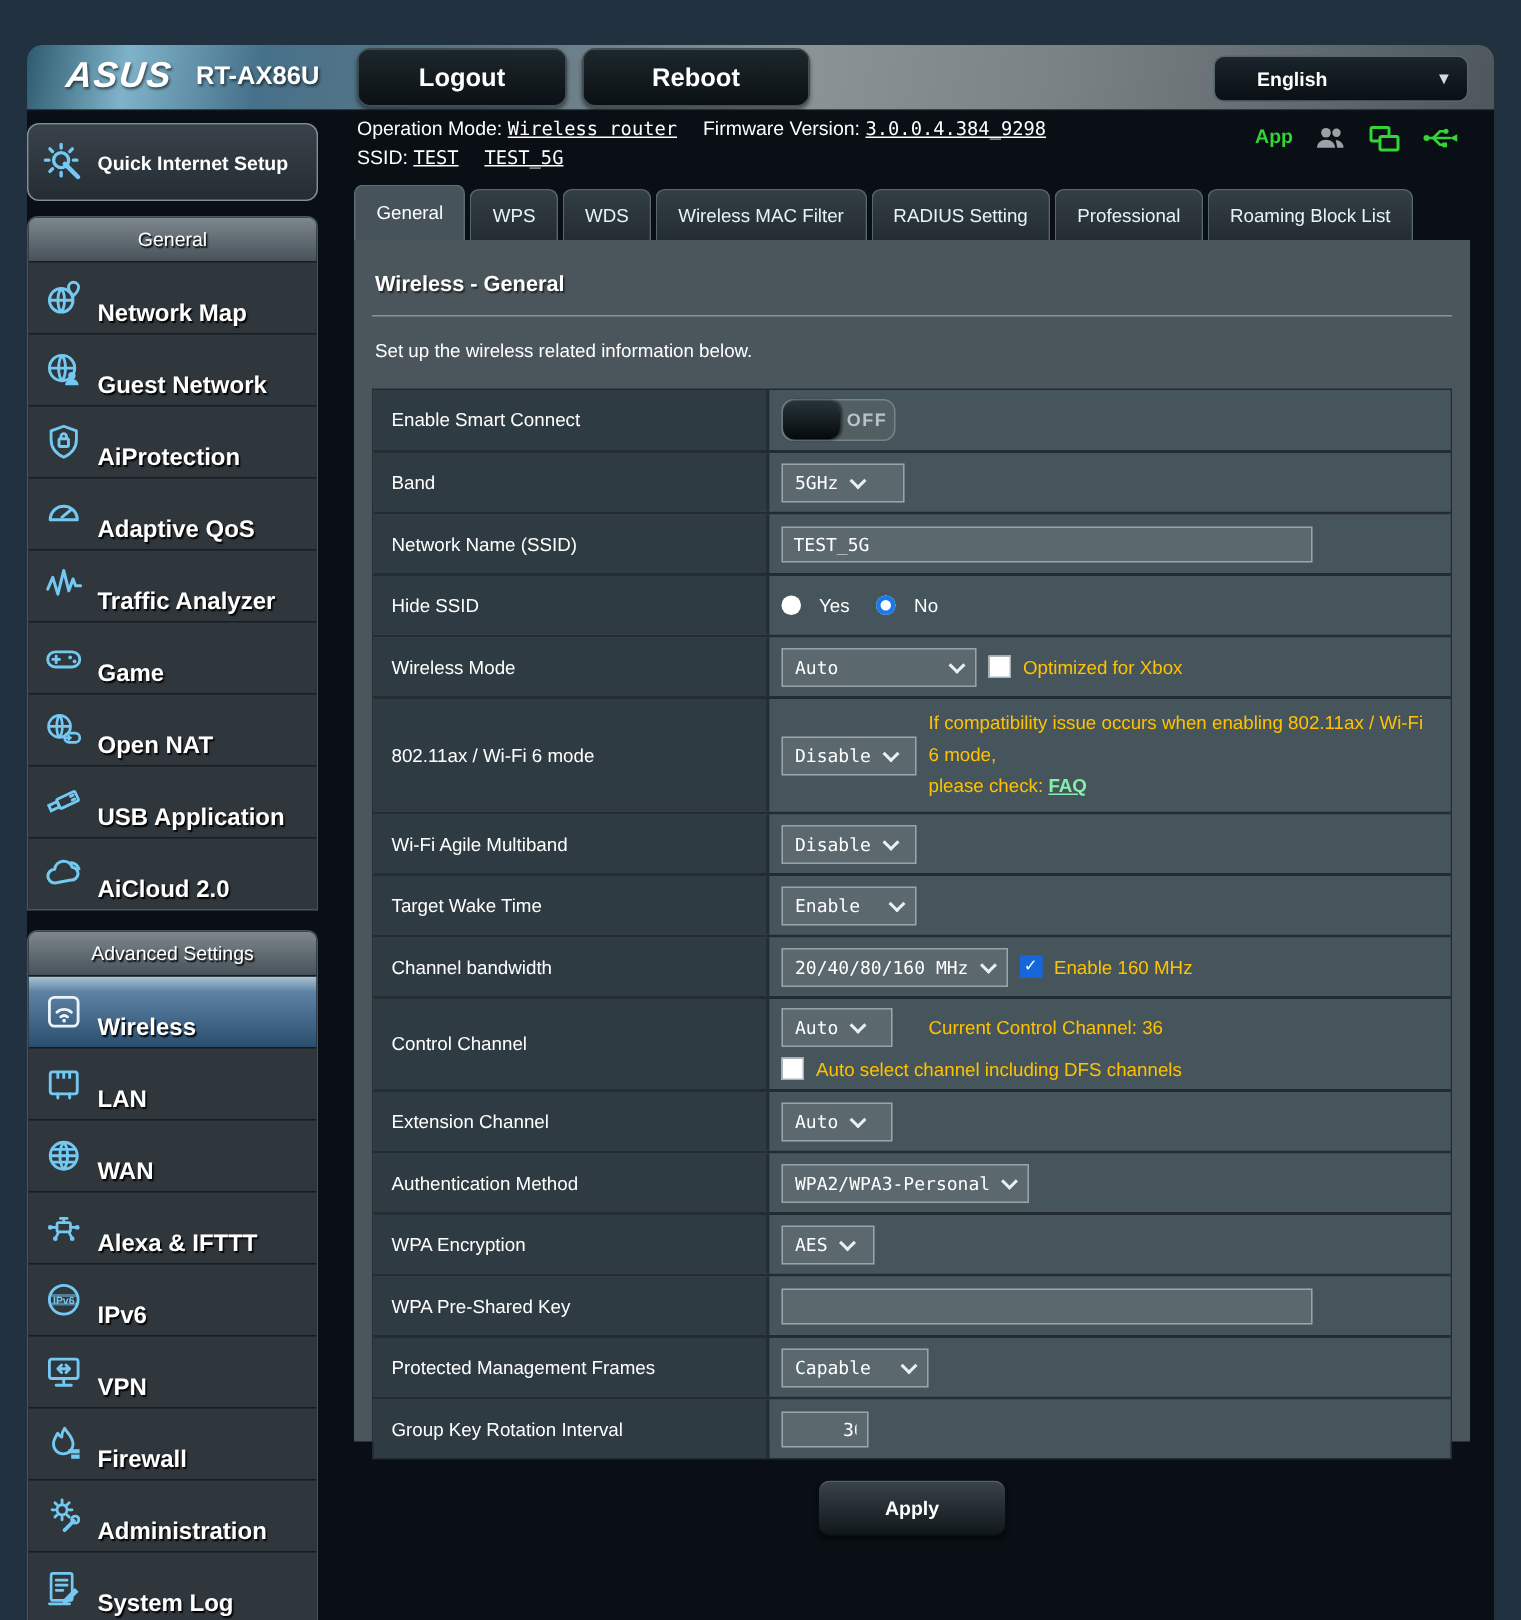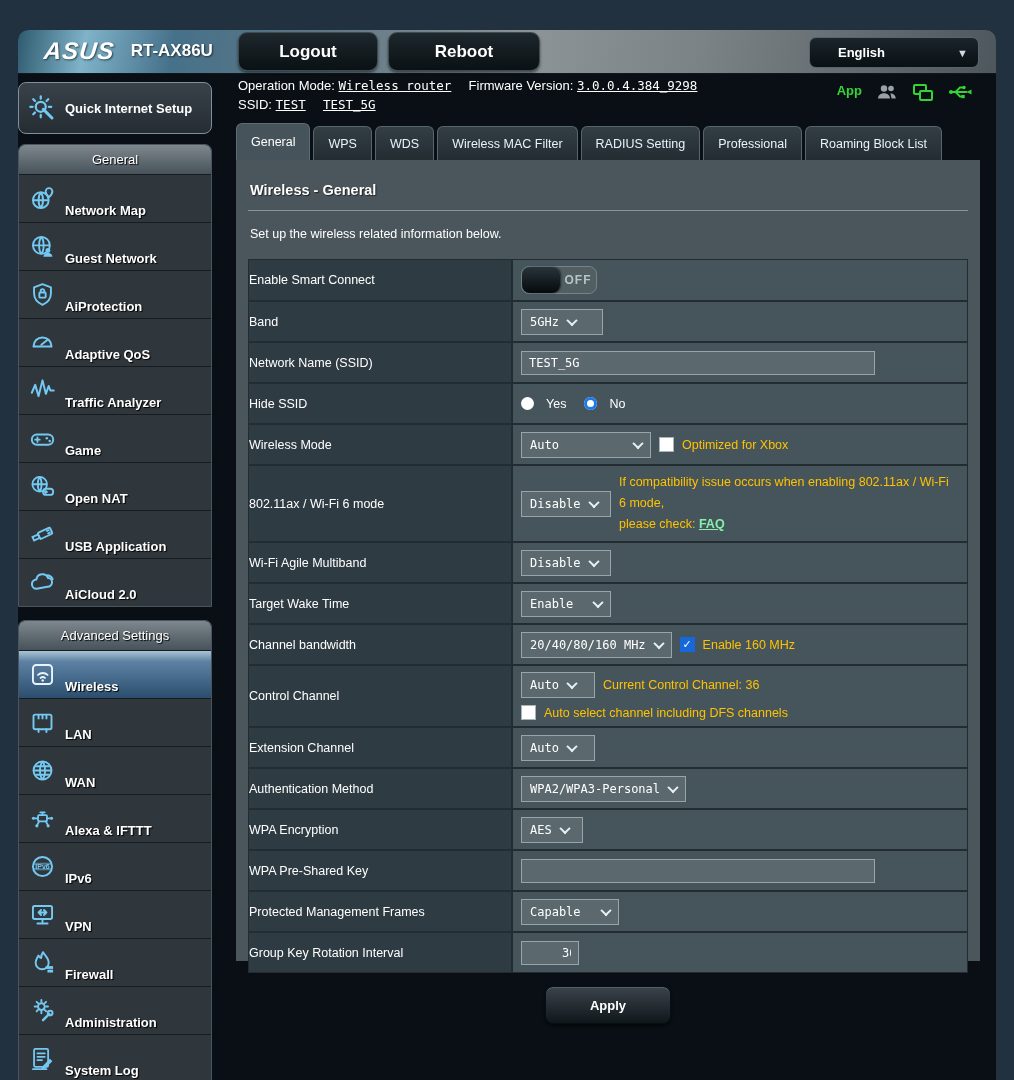--- a/index.html
+++ b/index.html
@@ -45,32 +45,32 @@
   .sidebar{position:absolute;left:0;top:52px;width:194px;}
   .qis-btn{box-sizing:border-box;width:194px;height:52px;background:linear-gradient(180deg,#39424a,#252d33);
     border:1px solid #808f99;border-radius:8px;display:flex;align-items:center;gap:8px;padding:0 8px;
     color:#fff;font-size:13px;font-weight:bold;line-height:15px;cursor:pointer;margin-bottom:10px;}
   .nav-group{border:1px solid #4a565e;border-radius:7px 7px 0 0;overflow:hidden;margin-bottom:13px;}
   .nav-header{height:29px;background:linear-gradient(180deg,#7d878d,#48525a);color:#fff;font-size:13px;
     display:flex;align-items:center;justify-content:center;text-shadow:1px 1px 1px #000;}
   .nav-item{height:47px;background:#30373c;border-top:1px solid #171c20;display:flex;align-items:center;cursor:pointer;}
   .nav-item:first-of-type{border-top:none;}
   .nav-item .ic{width:46px;display:flex;justify-content:center;flex-shrink:0;}
-  .nav-item .lbl{color:#fff;font-size:13px;font-weight:bold;text-shadow:1px 1px 1px #000;margin-top:23px;}
+  .nav-item .lbl{color:#fff;font-size:16px;font-weight:bold;text-shadow:1px 1px 1px #000;margin-top:23px;}
   .nav-item.active{background:linear-gradient(180deg,#aac4d5 0%,#5d82a3 22%,#2b4e6f 100%);}
   
   .content{position:absolute;left:218px;top:130px;width:744px;height:801px;background:#4b565c;box-sizing:border-box;padding:0 12px;}
   .page-title{color:#fff;font-size:14.5px;font-weight:bold;margin:22px 2px 12px 2px;text-shadow:1px 1px 1px #222;}
   .divider{height:1px;background:#8a9599;margin:0 0 16px 0;}
   .page-desc{color:#fff;font-size:12.5px;margin:0 2px 18px 2px;}
   .ftable{border:1px solid #222c31;}
   .frow{display:flex;border-bottom:2px solid #222c31;min-height:39px;}
   .frow:last-child{border-bottom:none;}
   .fcell-l{width:264px;flex-shrink:0;background:#2f3b42;color:#fff;font-size:12.5px;
-    display:flex;align-items:center;box-sizing:border-box;border-right:2px solid #222c31;}
+    display:flex;align-items:center;padding-left:12px;box-sizing:border-box;border-right:2px solid #222c31;}
   .fcell-r{flex:1;background:#46555b;display:flex;align-items:center;padding:6px 8px;box-sizing:border-box;gap:8px;flex-wrap:nowrap;}
   .fcell-r.col{flex-direction:column;align-items:flex-start;justify-content:center;gap:7px;}
   .inline{display:flex;align-items:center;gap:8px;}
   
   .toggle{width:74px;height:26px;background:#515f63;border:1px solid #76848a;border-radius:8px;
     display:flex;align-items:center;cursor:pointer;}
   .toggle .knob{width:38px;height:26px;border-radius:8px;background:linear-gradient(180deg,#28343a,#05090b);
     box-shadow:1px 0 2px rgba(0,0,0,.6);}
   .toggle .state{flex:1;text-align:center;color:#b9c3c7;font-size:12px;font-weight:bold;letter-spacing:1px;}
   .sel{display:inline-flex;align-items:center;gap:9px;background:#5b696f;border:1px solid #98a4a8;
@@ -477,21 +477,21 @@
       </div>
 
       <div class="frow" style="min-height:57px">
         <div class="fcell-l">Control Channel</div>
         <div class="fcell-r col">
           <div class="inline">
             <div class="sel" style="min-width:56px">
               <span>Auto</span>
                 <span class="chev"></span>
             </div>
-            <span class="ynote" style="">Current Control Channel: 36</span>
+            <span class="ynote" style="margin-left:16px">Current Control Channel: 36</span>
           </div>
           <div class="inline">
             <span class="cb"></span>
             <span class="ynote">Auto select channel including DFS channels</span>
           </div>
         </div>
       </div>
 
       <div class="frow">
         <div class="fcell-l">Extension Channel</div>

